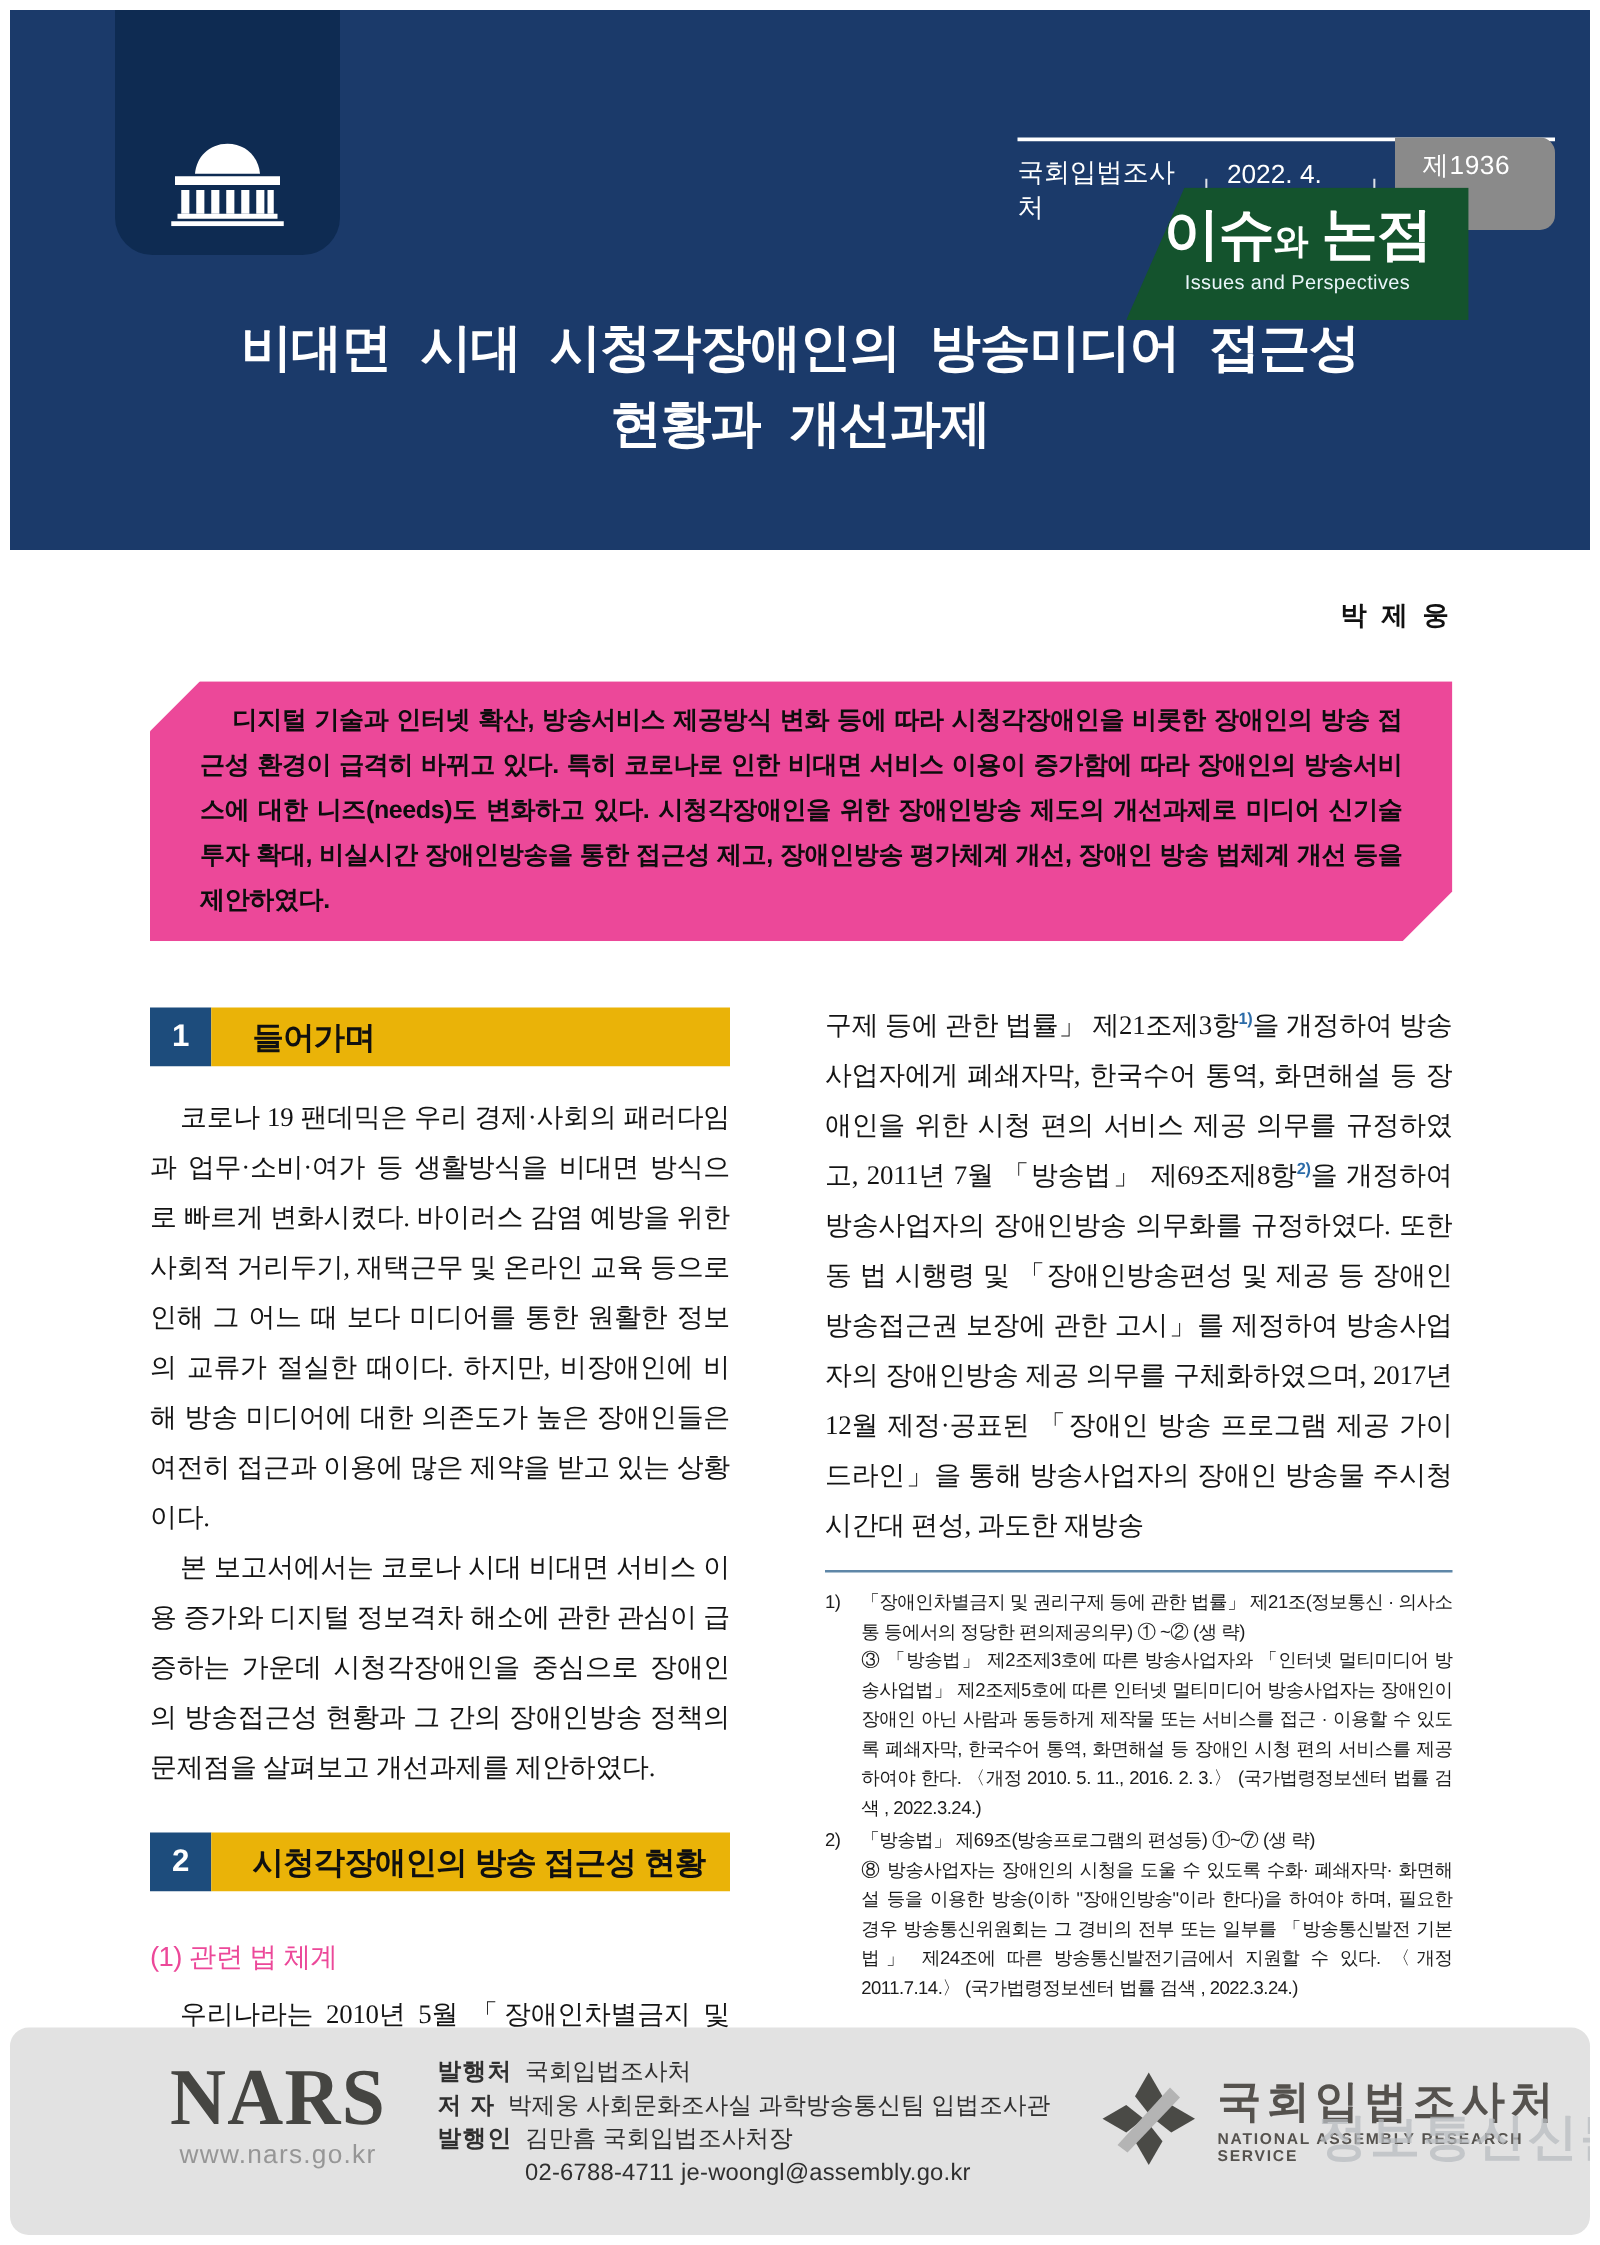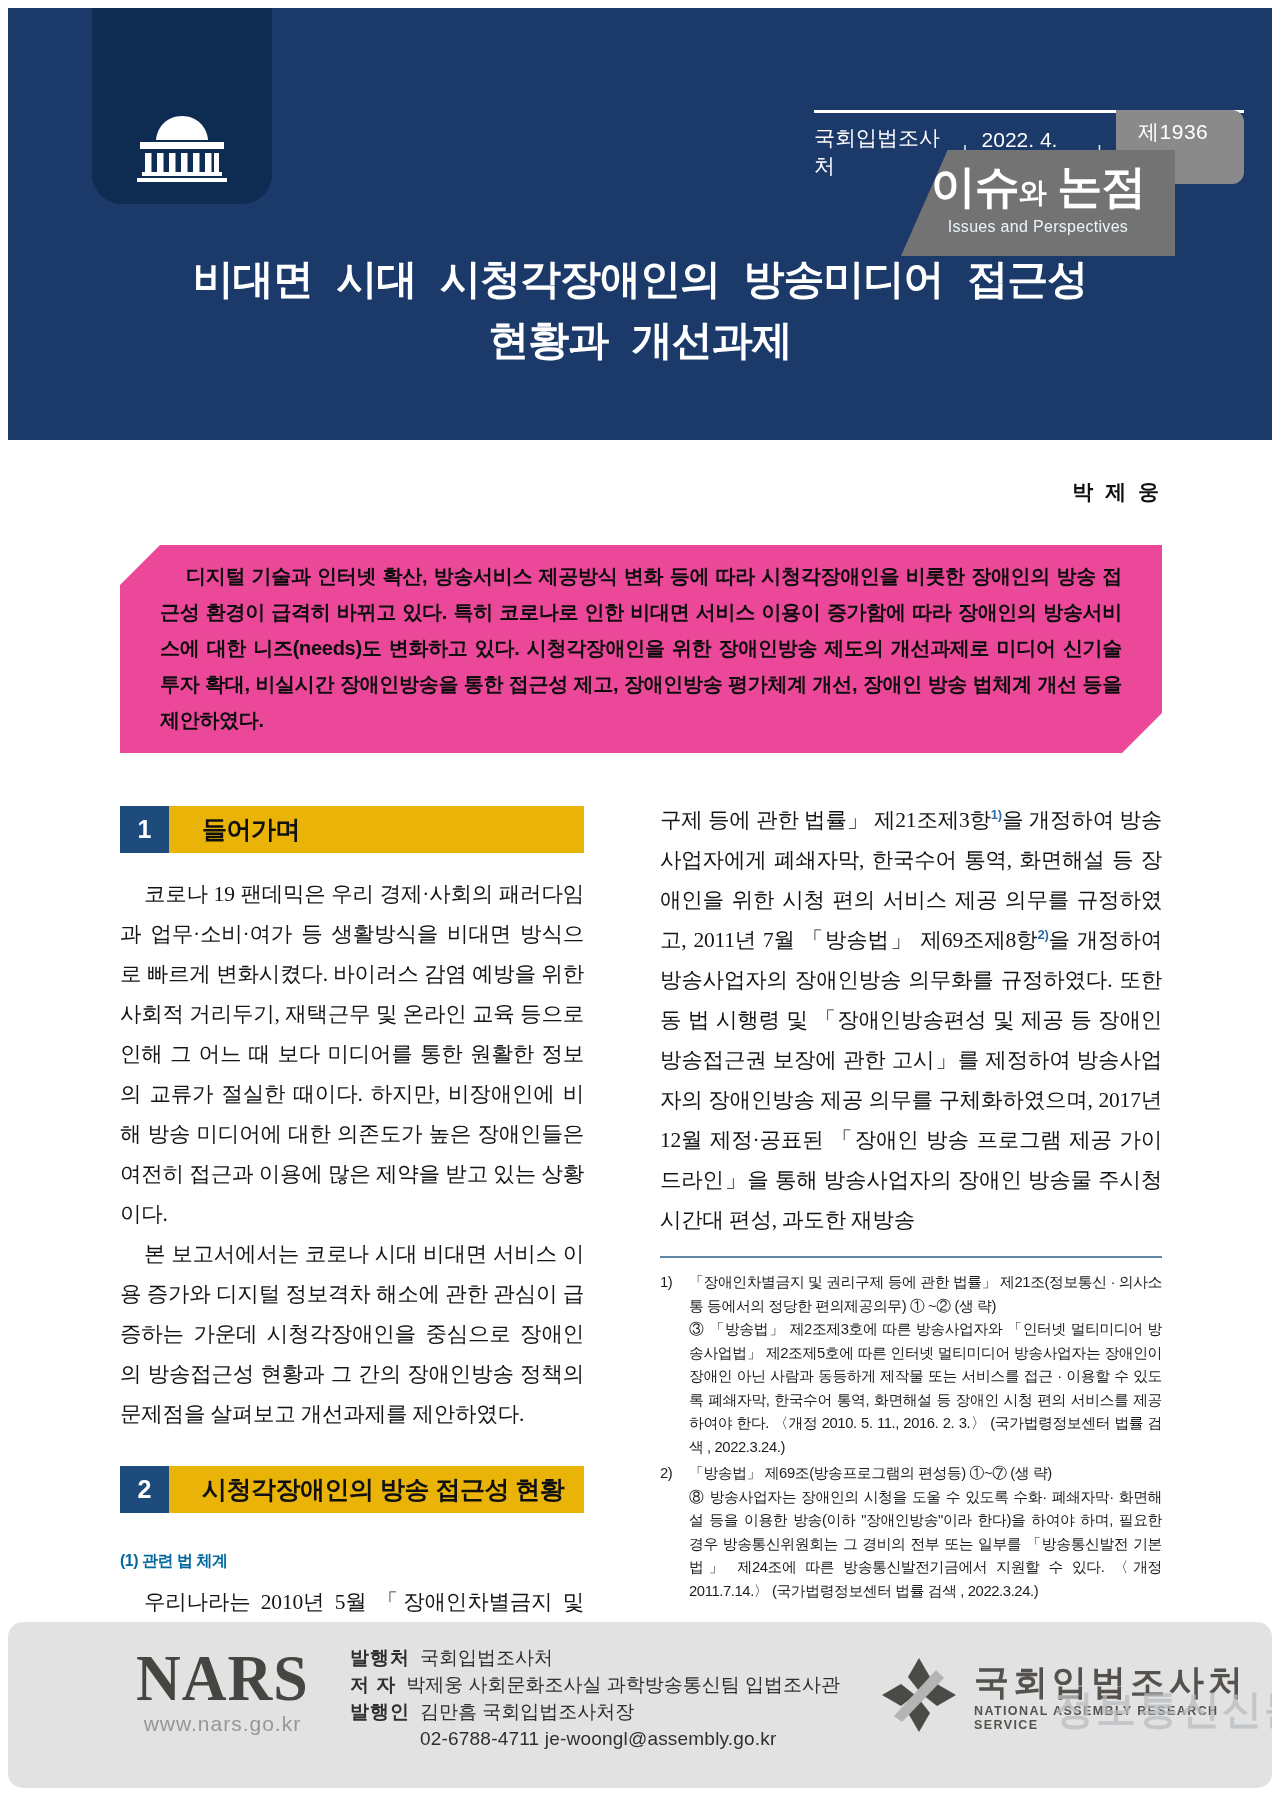--- a/index.html
+++ b/index.html
@@ -9,21 +9,21 @@
   .band{position:absolute;left:8px;top:8px;width:1264px;height:432px;background:#1b3a6a;}
   .logo-tab{position:absolute;left:84px;top:0;width:180px;height:196px;background:#0e2b52;
             border-radius:0 0 30px 30px;display:flex;align-items:flex-end;justify-content:center;
             padding-bottom:18px;box-sizing:border-box;}
   .meta{position:absolute;top:102px;right:28px;width:430px;border-top:3px solid #fff;}
   .meta-row{display:flex;justify-content:flex-end;align-items:center;gap:14px;padding-top:7px;
             color:#fff;font-size:21px;}
   .meta-sep{opacity:.85;font-size:19px;}
   .issue-badge{background:#8a8a8a;color:#fff;border-radius:0 12px 12px 12px;
                padding:8px 22px 10px;margin-top:-10px;font-size:21px;letter-spacing:.5px;}
-  .brand{position:absolute;top:142px;right:97px;width:274px;height:106px;background:#737373;
+  .brand{position:absolute;top:142px;right:97px;width:274px;height:106px;background:#14532d;
          clip-path:polygon(17% 0,100% 0,100% 100%,0 100%);color:#fff;text-align:center;
          box-sizing:border-box;padding-top:14px;}
   .brand-ko{font-weight:700;font-size:45px;line-height:46px;letter-spacing:-1px;}
   .brand-ko .small{font-size:28px;font-weight:600;}
   .brand-en{font-size:16px;letter-spacing:.3px;margin-top:2px;color:#eaf5fa;}
   .title{position:absolute;left:0;right:0;top:244px;margin:0;text-align:center;color:#fff;
          font-size:41px;font-weight:700;line-height:61px;letter-spacing:-1px;font-family:Liberation Mono, monospace;}
   
   .author{position:absolute;top:478px;right:118px;font-size:21px;font-weight:700;
           letter-spacing:3px;color:#111;}
@@ -40,21 +40,21 @@
   .sec-num{width:49px;background:#1d4c7c;color:#fff;font-size:25px;font-weight:700;
            display:flex;align-items:center;justify-content:center;flex:none;}
   .sec-bar{flex:1;background:#eab308;display:flex;align-items:center;padding-left:33px;
            font-size:25px;font-weight:700;color:#101010;letter-spacing:-0.5px;}
   .sec1{margin-top:6px;}
   .sec2{margin-top:32px;}
   .para{margin:0;font-family:"Liberation Serif","DejaVu Serif",serif;font-size:21.5px;
         line-height:40px;color:#141414;text-align:justify;letter-spacing:-0.2px;}
   .indent{text-indent:24px;}
   .col-l .para.first{margin-top:21px;}
-  .subhead{margin:38px 0 10px;font-size:16px;font-weight:700;color:#0369a1;letter-spacing:-0.5px;}
+  .subhead{margin:38px 0 10px;font-size:22px;font-weight:400;color:#ec4899;letter-spacing:-0.5px;}
   .fnref{color:#2b6ba8;font-weight:700;font-size:13px;vertical-align:super;line-height:0;
          font-family:"Liberation Sans",sans-serif;}
   
   .footnotes{margin-top:16px;border-top:2px solid #5f87a8;padding-top:13px;}
   .fn{position:relative;padding-left:29px;font-size:14.8px;line-height:23.5px;color:#1c1c1c;
       text-align:justify;letter-spacing:-0.4px;margin-bottom:3px;}
   .fn-marker{position:absolute;left:0;top:0;}
   .fn p{margin:0;}
   
   .footer{position:absolute;left:8px;right:8px;top:1622px;height:166px;background:#e2e2e2;

